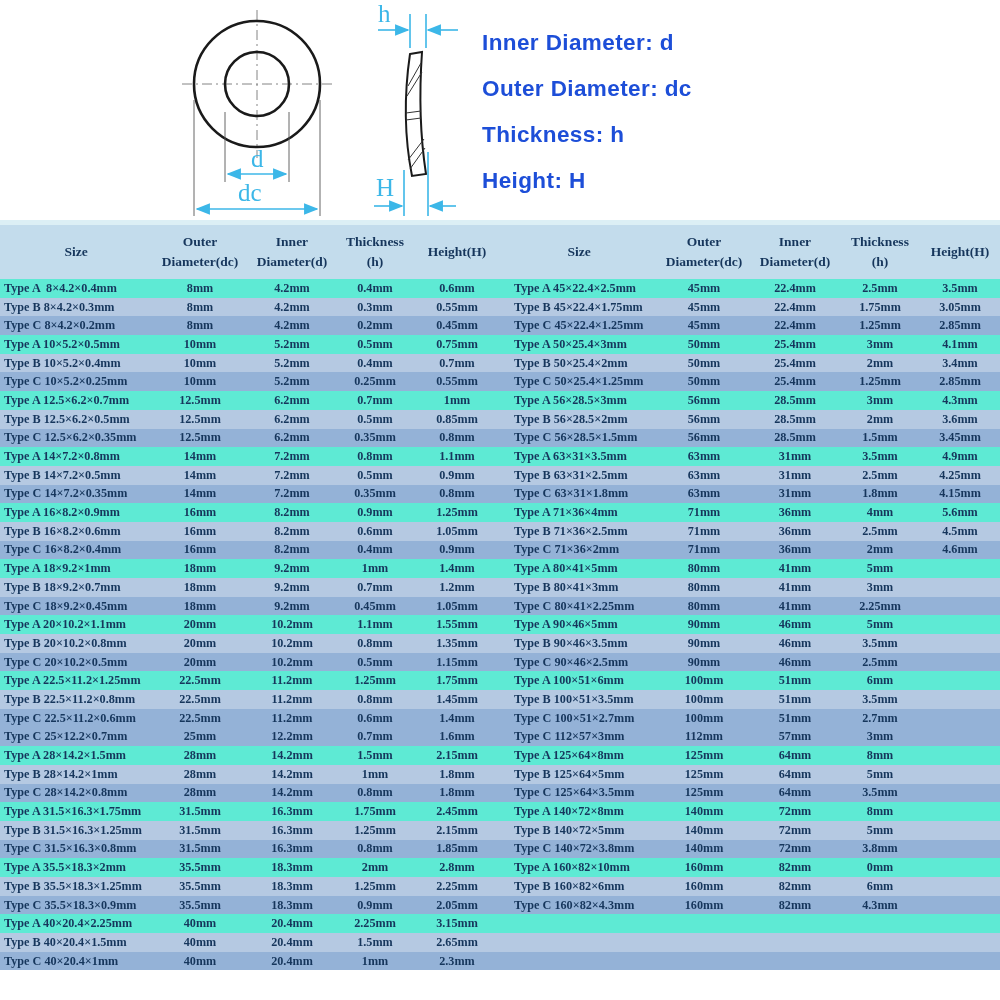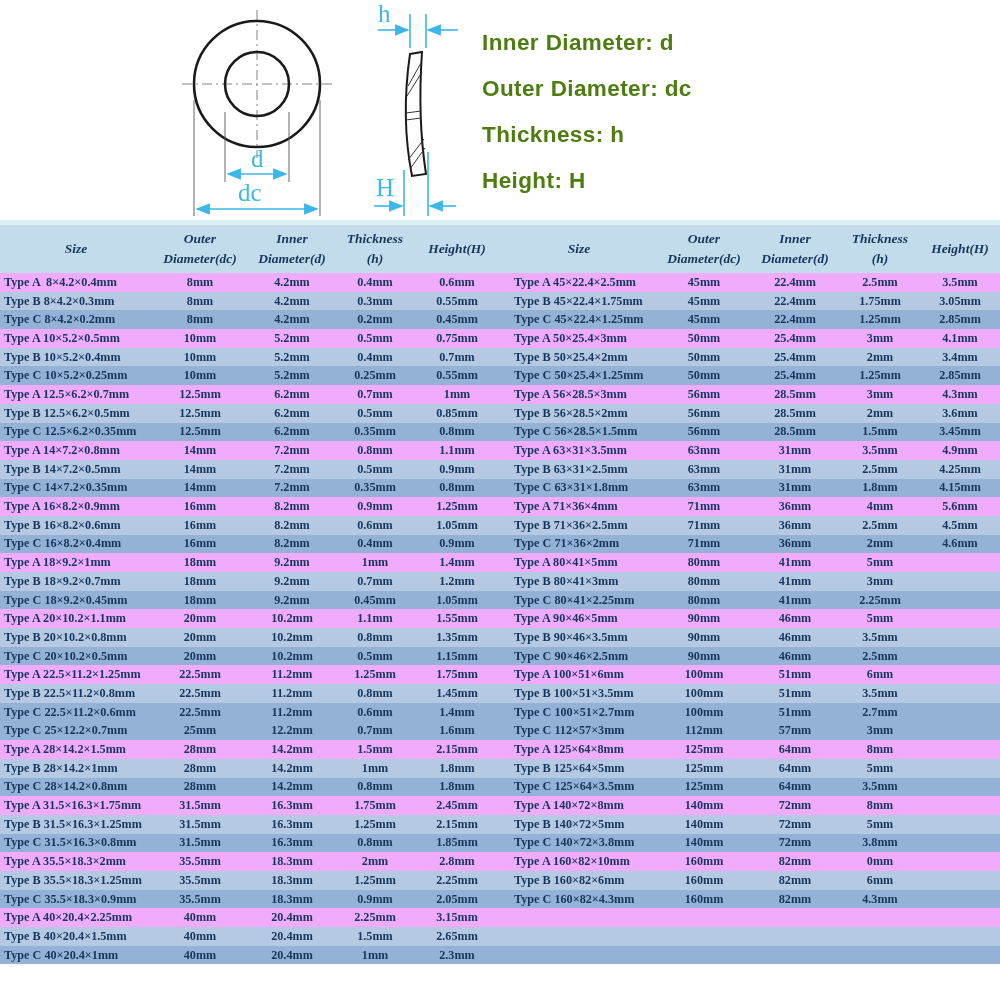--- a/index.html
+++ b/index.html
@@ -5,35 +5,35 @@
   html,body{margin:0;padding:0;}
   body{
     width:1000px;height:1000px;background:#ffffff;overflow:hidden;
     font-family:"Liberation Serif",serif;
   }
   .top{position:relative;height:220px;background:#ffffff;}
   .diagram-svg{position:absolute;left:0;top:0;}
   .legend{
     position:absolute;left:482px;top:20px;
     font-family:"Liberation Sans",sans-serif;
-    font-size:22.5px;font-weight:600;color:#4d7c0f;letter-spacing:.4px;
+    font-size:22.5px;font-weight:600;color:#1d4ed8;letter-spacing:.4px;
   }
   .legend div{height:46px;line-height:46px;}
   .strip{height:5px;background:#dceff5;}
   table{width:1000px;border-collapse:collapse;table-layout:fixed;color:#16365c;}
-  thead tr{height:48px;background:#c3dcec;font-style:italic;}
+  thead tr{height:54px;background:#c3dcec;}
   th{font-size:13.5px;font-weight:bold;text-align:center;vertical-align:middle;line-height:1.45;padding:0;}
   tbody tr{height:18.7px;}
   td{
     font-size:12.2px;font-weight:bold;text-align:center;vertical-align:middle;
     padding:0;overflow:hidden;white-space:nowrap;
   }
   td.size{text-align:left;padding-left:4px;white-space:pre;}
   td.size-r{text-align:left;padding-left:14px;white-space:pre;}
-  .stripe-a{background:#f0abfc;}
+  .stripe-a{background:#5eead4;}
   .stripe-b{background:#b5c9e2;}
   .stripe-c{background:#94b2d7;margin-left:46px;}
 </style>
 </head>
 <body>
 
 <div class="top">
   <svg class="diagram-svg" width="470" height="220" viewBox="0 0 470 220">
     <defs>
       <marker id="arrB" viewBox="0 0 10 10" refX="9" refY="5" markerWidth="9" markerHeight="9" orient="auto-start-reverse">

